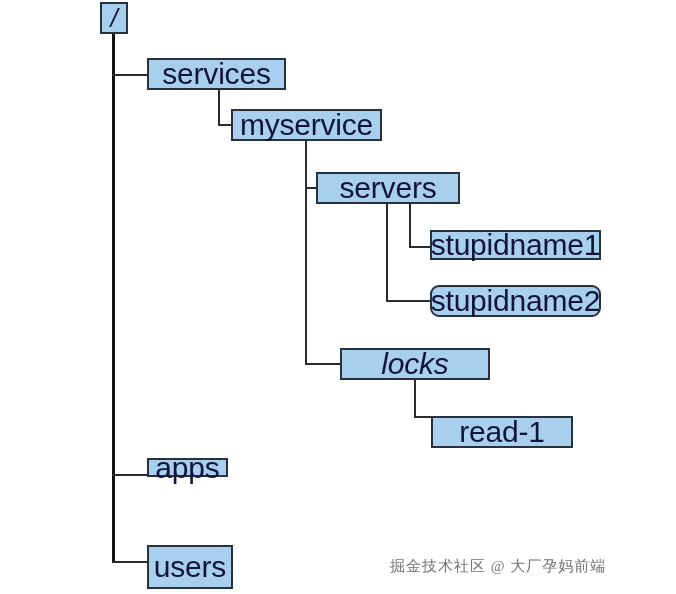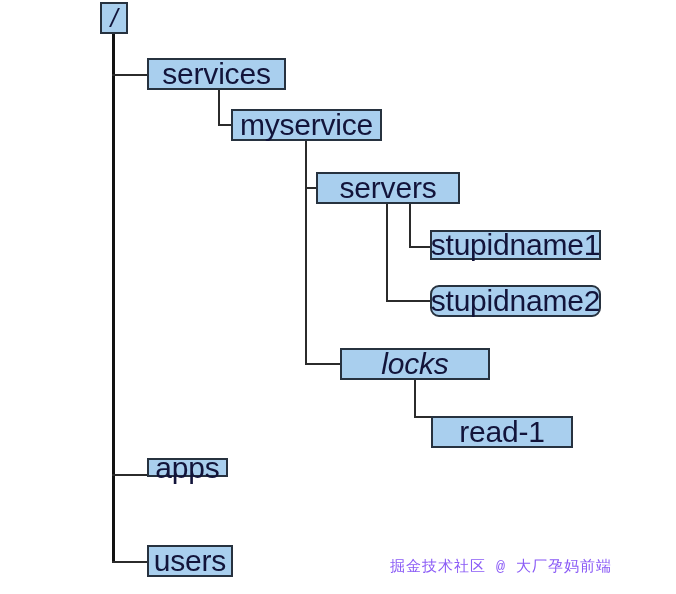--- a/index.html
+++ b/index.html
@@ -42,22 +42,22 @@
   }
   .edge {
     position: absolute;
     background: #2b2b2b;
   }
   .edge.v { width: 2px; }
   .edge.h { height: 2px; }
   .edge.trunk { width: 3px; background: #111111; }
   .watermark {
     position: absolute;
-    color: #8b5cf6;
-    font-family: Liberation Mono, monospace;
+    color: #737373;
+    font-family: Liberation Serif, serif;
     font-size: 15px;
     white-space: nowrap;
     letter-spacing: 1px;
   }
 </style>
 </head>
 <body>
 
 <div id="canvas">
 
@@ -98,17 +98,17 @@
   <div class="node" style="left:430px; top:230px; width:171px; height:30px;">stupidname1</div>
 
   <div class="node" style="left:430px; top:285px; width:171px; height:32px;border-radius:9px;">stupidname2</div>
 
   <div class="node" style="left:340px; top:348px; width:150px; height:32px;font-style:italic;">locks</div>
 
   <div class="node" style="left:431px; top:400px; width:142px; height:32px;margin-top:16px;">read-1</div>
 
   <div class="node" style="left:147px; top:458px; width:81px; height:19px;">apps</div>
 
-  <div class="node" style="left:147px; top:545px; width:86px; height:32px;">users</div>
+  <div class="node" style="left:147px; top:545px; width:86px; height:44px;">users</div>
 
   <div class="watermark" style="left:390px; top:557px;">掘金技术社区 @ 大厂孕妈前端</div>
 
 </div>
 
 </body></html>

